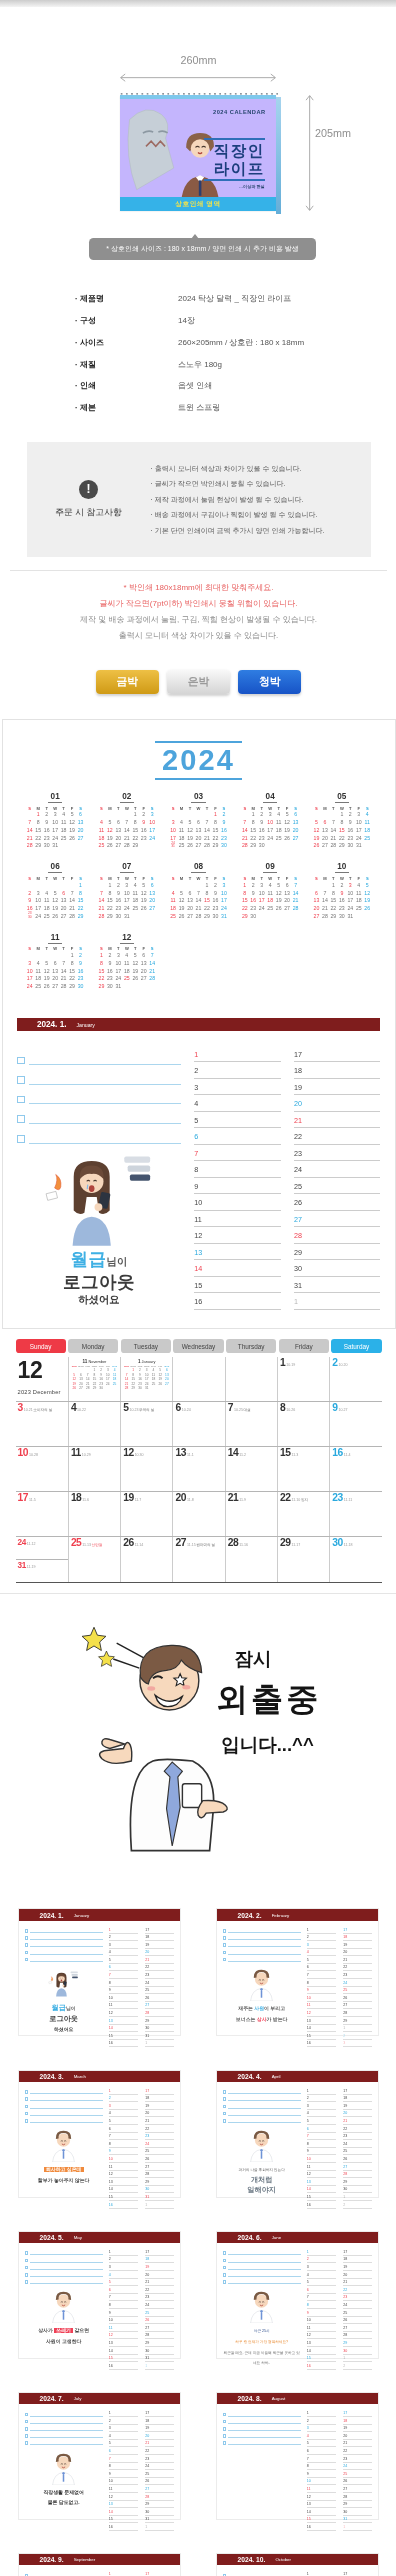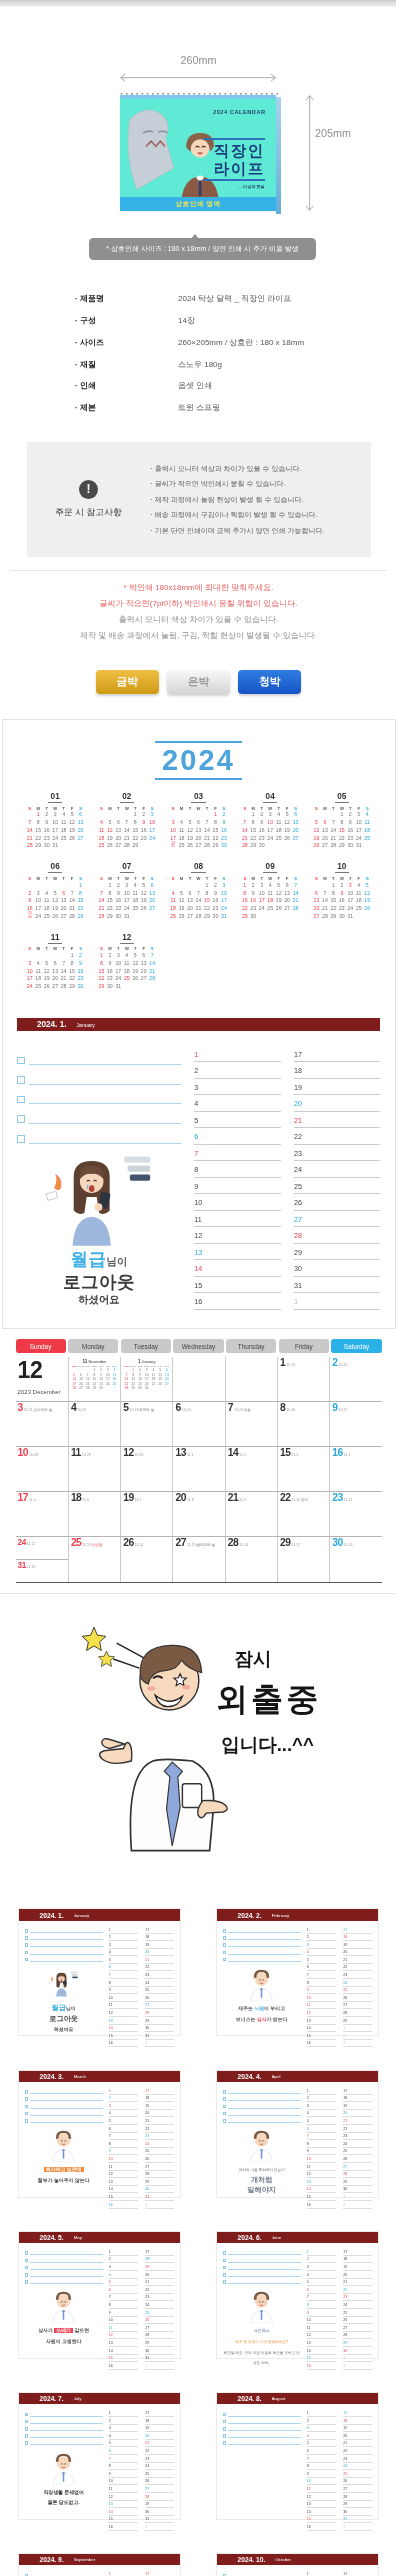--- a/index.html
+++ b/index.html
@@ -4,21 +4,21 @@
 <style>
   html,body{margin:0;padding:0;background:#fff}
   body{width:397px;font-family:"Liberation Sans","DejaVu Sans",sans-serif;color:#333}
   .topstrip{height:7.2px;background:linear-gradient(180deg,#cccccc,#f4f4f4)}
   
   .mock{position:relative;height:260px}
   .dim-w{position:absolute;left:121px;top:47px;width:155px;text-align:center;color:#8f8f8f;font-size:10.8px}
   .arr-w{position:absolute;left:119px;top:66px}
   .arr-v{position:absolute;left:305px;top:87px}
   .dim-h{position:absolute;left:315px;top:120px;color:#8f8f8f;font-size:10.8px}
-  .cover{position:absolute;left:120px;top:88px;width:156px;height:116px;background:#5eead4;box-shadow:0 0.5px 1.5px rgba(0,0,0,.12)}
+  .cover{position:absolute;left:120px;top:88px;width:156px;height:116px;background:#c4b5fd;box-shadow:0 0.5px 1.5px rgba(0,0,0,.12)}
   .cover::before{content:'';position:absolute;top:0;left:0;right:0;height:3.6px;background:#7ec8ec}
   .spiral{position:absolute;left:-1.5px;right:-1.5px;top:-5.2px;height:9.8px;background-image:radial-gradient(circle 1.6px at 2.6px 3.6px,#8d959c 55%,rgba(0,0,0,0) 62%);background-size:5.2px 9.8px;background-repeat:repeat-x}
   .flap{position:absolute;right:-4.1px;top:2.1px;bottom:-2.6px;width:4.6px;background:linear-gradient(#a6d4ee,#65aed8);transform:skewY(2.5deg)}
   .cover-year{position:absolute;top:13.4px;right:10.3px;font-size:5.7px;font-weight:bold;color:#27466e;letter-spacing:0.5px}
   .cover-title{position:absolute;top:41px;right:11.3px;text-align:right;color:#1c3f7d}
   .cover-title .bar{height:2.1px;background:#2f6fb8;width:61px;margin:2.1px 0 2.1px auto}
   .cover-title .t{font-size:15.5px;font-weight:bold;letter-spacing:1.5px;line-height:1.12}
   .cover-sub{font-size:4.1px;color:#27466e;margin-top:2.6px;font-weight:bold}
   .strip{position:absolute;left:0;right:0;bottom:0;height:14px;background:#35b2e8;color:#f2e34b;font-weight:bold;font-size:6.7px;display:flex;align-items:center;justify-content:center;letter-spacing:0.5px}
   .tooltip{position:absolute;left:89px;top:231px;width:221px;background:#8f8f8f;color:#fff;border-radius:4.6px;font-size:7px;text-align:center;padding:5.7px 3.1px}
@@ -225,22 +225,22 @@
       <div class="note-line">· 배송 과정에서 구김이나 찍힘이 발생 될 수 있습니다.</div>
       <div class="note-line">· 기본 단면 인쇄이며 금액 추가시 양면 인쇄 가능합니다.</div>
     </div>
 </div>
 
 <hr class="divider">
 
 <div class="warn">
     <div class="warn-red">* 박인쇄 180x18mm에 최대한 맞춰주세요.</div>
     <div class="warn-red">글씨가 작으면(7pt이하) 박인쇄시 뭉칠 위험이 있습니다.</div>
+    <div class="warn-gray">제작 및 배송 과정에서 눌림, 구김, 찍힘 현상이 발생될 수 있습니다.</div>
     <div class="warn-gray">출력시 모니터 색상 차이가 있을 수 있습니다.</div>
-    <div class="warn-gray">제작 및 배송 과정에서 눌림, 구김, 찍힘 현상이 발생될 수 있습니다.</div>
   </div>
 
 <div class="foils">
     <div class="foil-btn gold">금박</div>
     <div class="foil-btn silver">은박</div>
     <div class="foil-btn blue">청박</div>
   </div>
 
 <div class="panel">
   <div>

